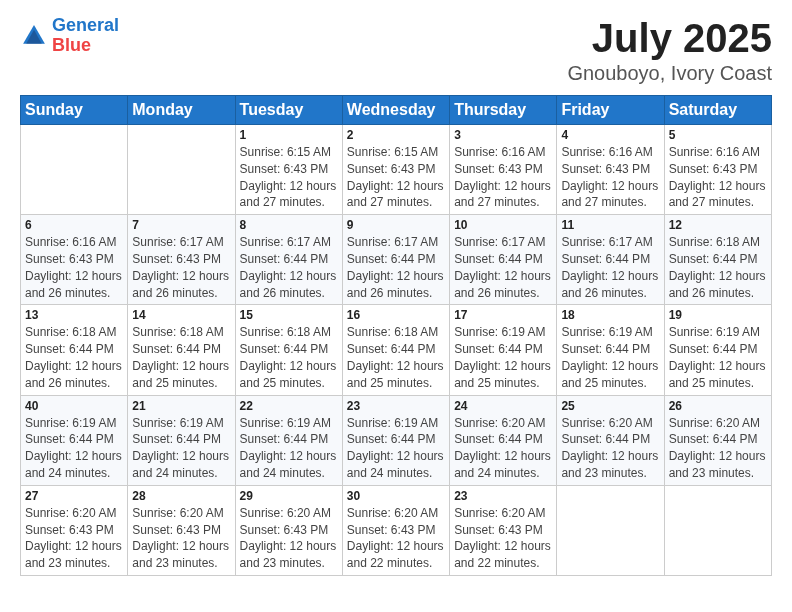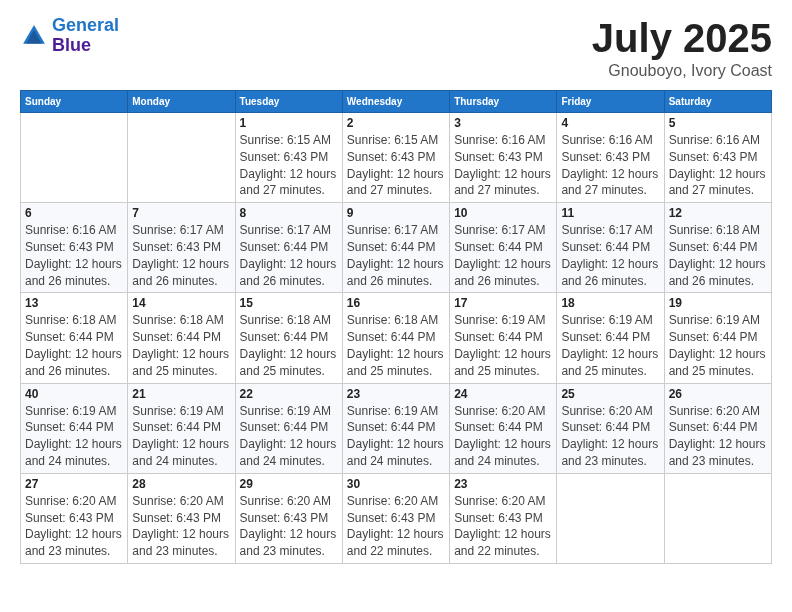--- a/index.html
+++ b/index.html
@@ -44,35 +44,35 @@
     .title-block {
       text-align: right;
     }
     .month-title {
       font-size: 40px;
       font-weight: bold;
       color: #222;
       line-height: 1.1;
     }
     .location {
-      font-size: 16px;
+      font-size: 20px;
       color: #555;
       margin-top: 2px;
     }
     .calendar {
       flex: 1;
       border: 1px solid #ccc;
       border-collapse: collapse;
       width: 100%;
       table-layout: fixed;
     }
     .calendar th {
       background: #2176c9;
       color: #fff;
-      font-size: 10px;
+      font-size: 16px;
       font-weight: bold;
       padding: 5px 4px;
       text-align: left;
       border: 1px solid #1a5fa0;
     }
     .calendar td {
       border: 1px solid #ccc;
       vertical-align: top;
       padding: 3px 4px;
       font-size: 9.5px;
@@ -106,21 +106,21 @@
 
 <div class="page">
   <div class="header">
     <div class="logo">
       <svg class="logo-icon" viewBox="0 0 36 36">
         <polygon points="18,4 32,28 4,28" fill="#2176c9"></polygon>
         <polygon points="18,10 28,28 8,28" fill="#1a3a6e" opacity="0.5"></polygon>
       </svg>
       <div class="logo-text">
         <div><span>General</span></div>
-        <div><span style="color:#4c1d95">Blue</span></div>
+        <div><span style="color:#ef4444">Blue</span></div>
       </div>
     </div>
     <div class="title-block">
       <div class="month-title">July 2025</div>
       <div class="location">Gnouboyo, Ivory Coast</div>
     </div>
   </div>
 
   <table class="calendar">
     <thead>

